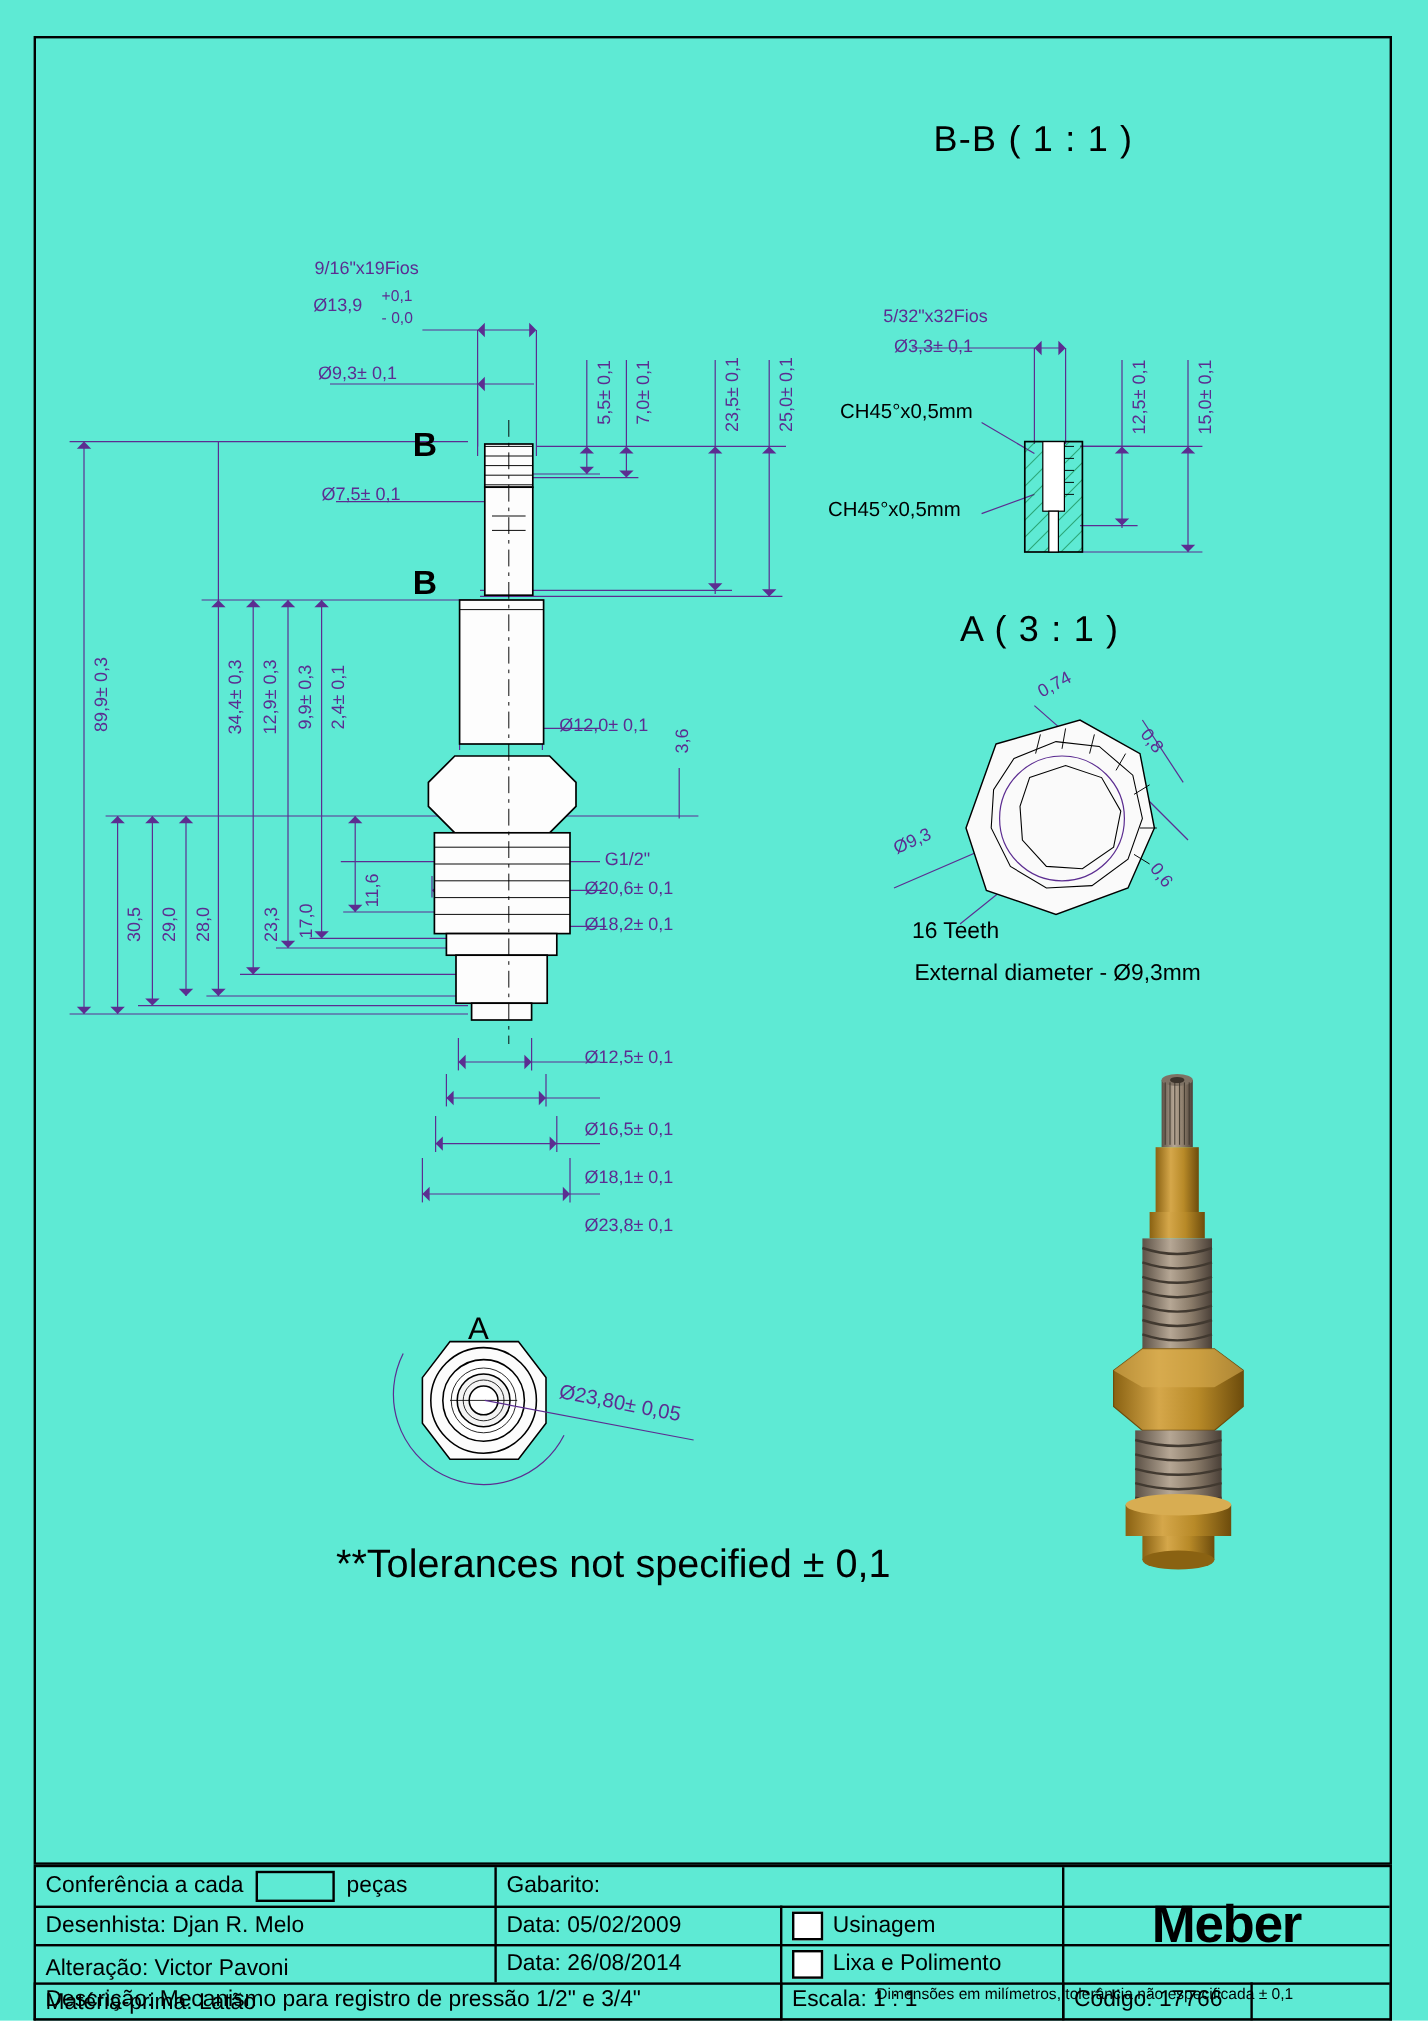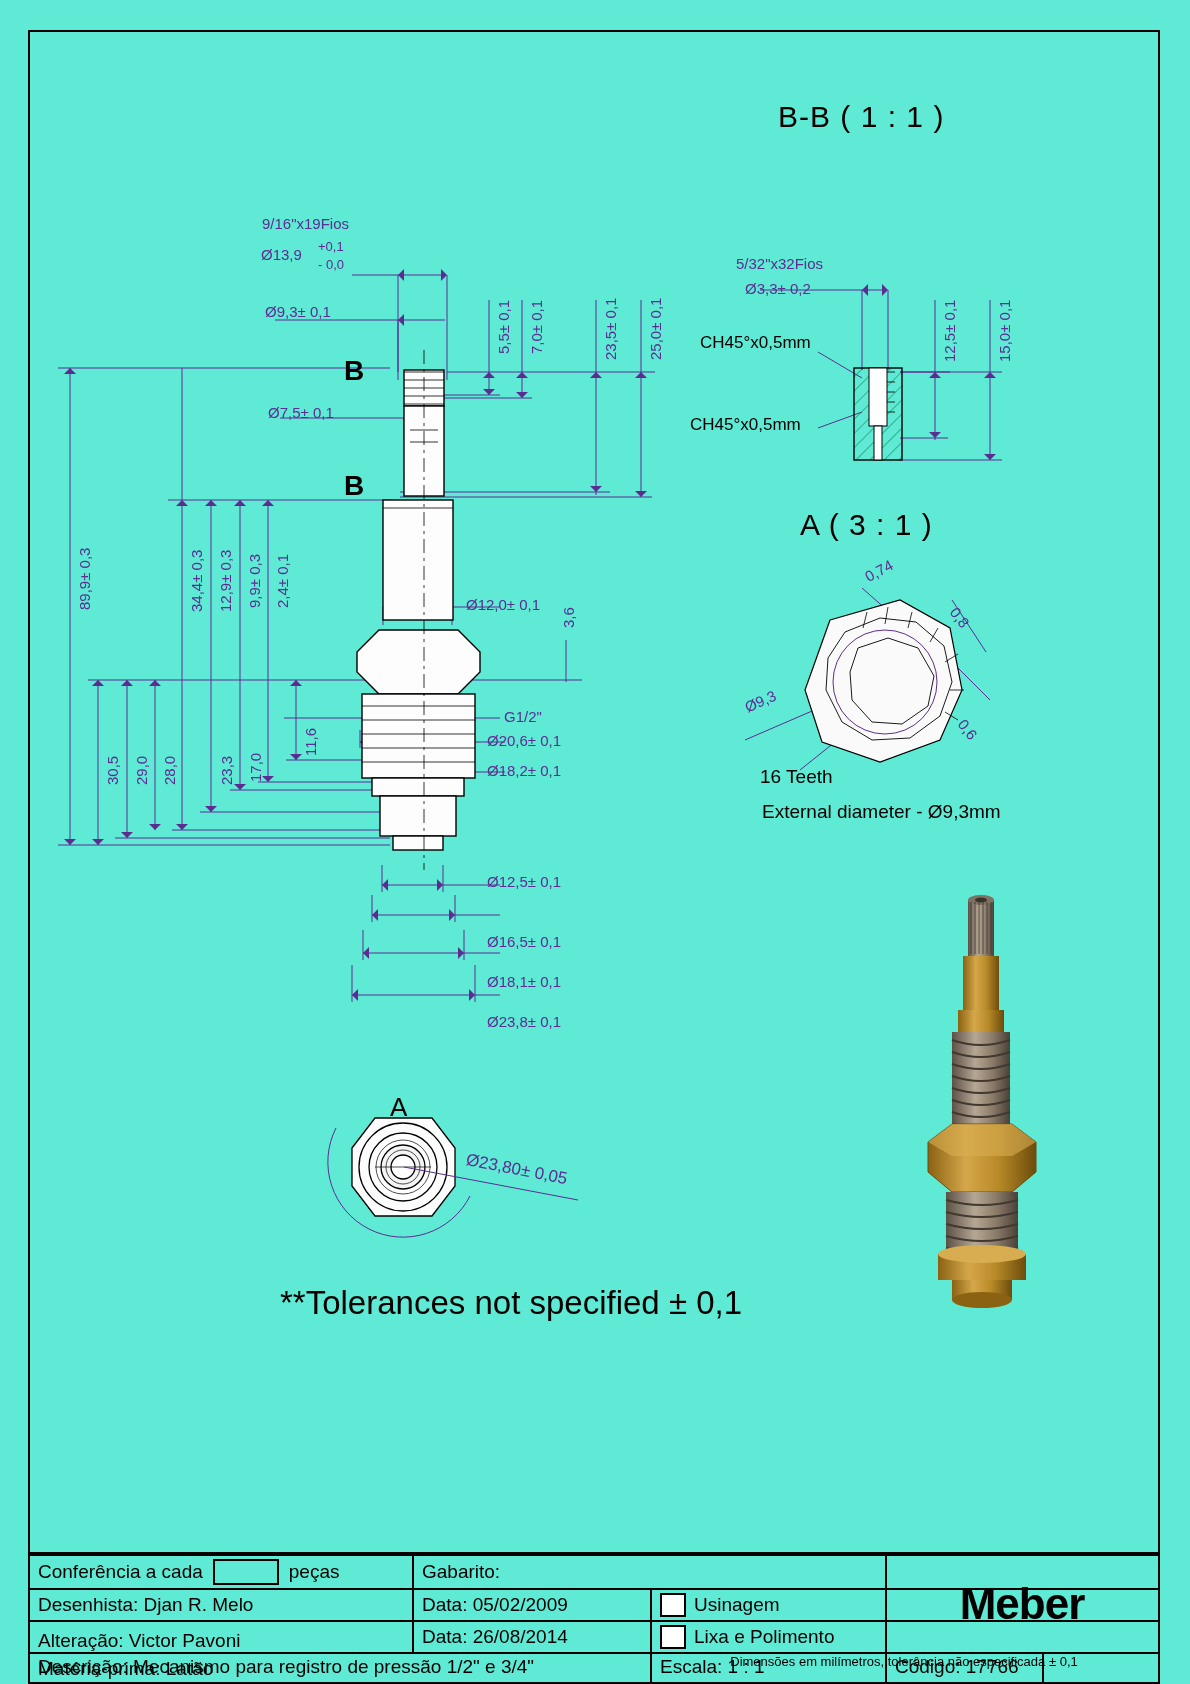--- a/index.html
+++ b/index.html
@@ -303,21 +303,21 @@
 
   <div class="lbl dim" style="left:487px;top:873px;">Ø12,5± 0,1</div>
   <div class="lbl dim" style="left:487px;top:933px;">Ø16,5± 0,1</div>
   <div class="lbl dim" style="left:487px;top:973px;">Ø18,1± 0,1</div>
   <div class="lbl dim" style="left:487px;top:1013px;">Ø23,8± 0,1</div>
 
   <div class="lbl bigB" style="left:344px;top:355px;">B</div>
   <div class="lbl bigB" style="left:344px;top:470px;">B</div>
 
   <div class="lbl dim" style="left:736px;top:255px;">5/32"x32Fios</div>
-  <div class="lbl dim" style="left:745px;top:280px;">Ø3,3± 0,2</div>
+  <div class="lbl dim" style="left:745px;top:280px;">Ø3,3± 0,1</div>
   <div class="lbl dim" style="left:941px;top:362px;transform:rotate(-90deg);transform-origin:0 0;">12,5± 0,1</div>
   <div class="lbl dim" style="left:996px;top:362px;transform:rotate(-90deg);transform-origin:0 0;">15,0± 0,1</div>
   <div class="lbl blk" style="left:700px;top:333px;font-size:17px;">CH45°x0,5mm</div>
   <div class="lbl blk" style="left:690px;top:415px;font-size:17px;">CH45°x0,5mm</div>
 
   <div class="lbl dim" style="left:862px;top:570px;transform:rotate(-28deg);transform-origin:0 0;">0,74</div>
   <div class="lbl dim" style="left:960px;top:604px;transform:rotate(52deg);transform-origin:0 0;">0,8</div>
   <div class="lbl dim" style="left:968px;top:716px;transform:rotate(52deg);transform-origin:0 0;">0,6</div>
   <div class="lbl dim" style="left:742px;top:700px;transform:rotate(-24deg);transform-origin:0 0;">Ø9,3</div>
   <div class="lbl blk" style="left:760px;top:766px;font-size:19px;">16 Teeth</div>

